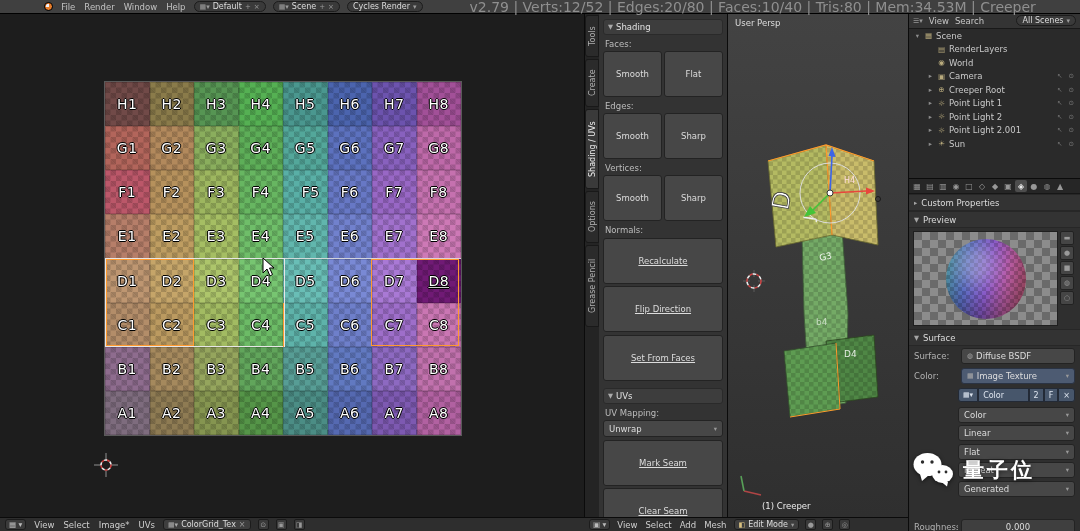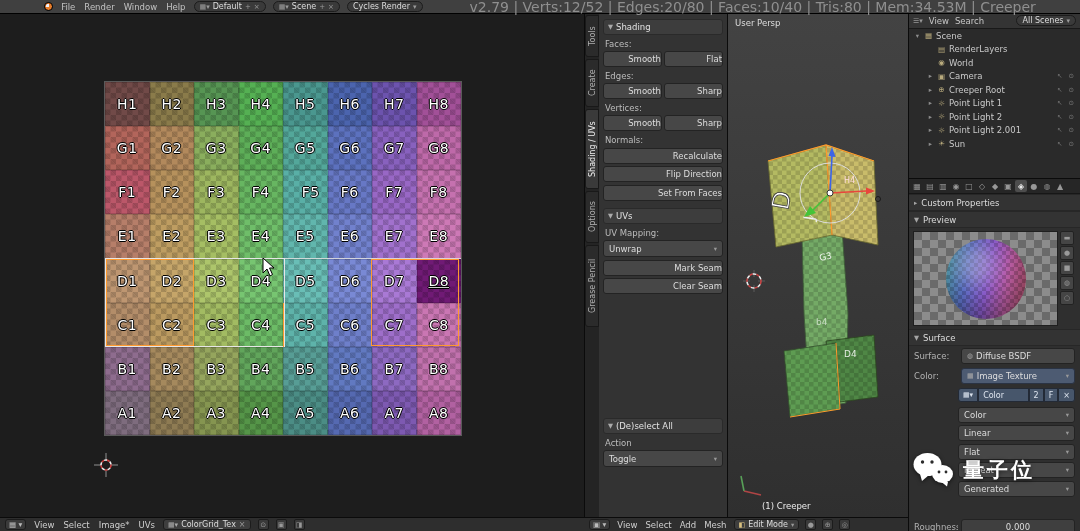--- a/index.html
+++ b/index.html
@@ -70,22 +70,22 @@
   .vtab.active { background:#3a3a3a; color:#eee; }
   .shelf { position:absolute; left:599px; top:13px; width:129px; height:504px;
     background:#333; border-right:1px solid #0b0b0b; padding:3px 4px; font-size:8.5px;
     color:#c8c8c8; z-index:10; }
   .panelHdr { display:flex; align-items:center; gap:3px; color:#e2e2e2; background:#3d3d3d;
     border:1px solid #2a2a2a; border-radius:3px; padding:2px 4px; margin:3px 0; }
   .panelHdr .tri { font-size:6.5px; color:#aaa; }
   .fieldLabel { margin:4px 2px 2px; color:#bdbdbd; }
   .btnRow { display:flex; gap:2px; margin:1px 0; }
   .btn { flex:1; background:#474747; border:1px solid #232323; border-radius:3px; color:#ddd;
-    text-align:right; padding:2px 0; font-size:8.5px; cursor:default; }
-  .btnFull { display:block; width:100%; margin:2.5px 0; }
+    text-align:center; padding:17px 0; font-size:8.5px; cursor:default; }
+  .btnFull { display:block; width:100%; margin:2.5px 0;text-decoration:underline; }
   .dropBtn { display:flex; align-items:center; justify-content:space-between;
     background:#474747; border:1px solid #232323; border-radius:3px; color:#ddd;
     padding:2.5px 5px; margin:2.5px 0; font-size:8.5px; }
   .dropBtn .tri { font-size:6.5px; color:#999; }
   .shelfSpacer { height:118px; }
   
   .viewport { position:absolute; left:728px; top:13px; width:180px; height:504px;
     background:linear-gradient(#434343, #363636 65%, #2f2f2f); overflow:hidden; }
   .vpLabel { position:absolute; left:7px; top:5px; font-size:8.5px; color:#dedede; z-index:5; }
   .vpObjLabel { position:absolute; left:34px; bottom:6px; font-size:8.5px; color:#ededed; z-index:5; }

